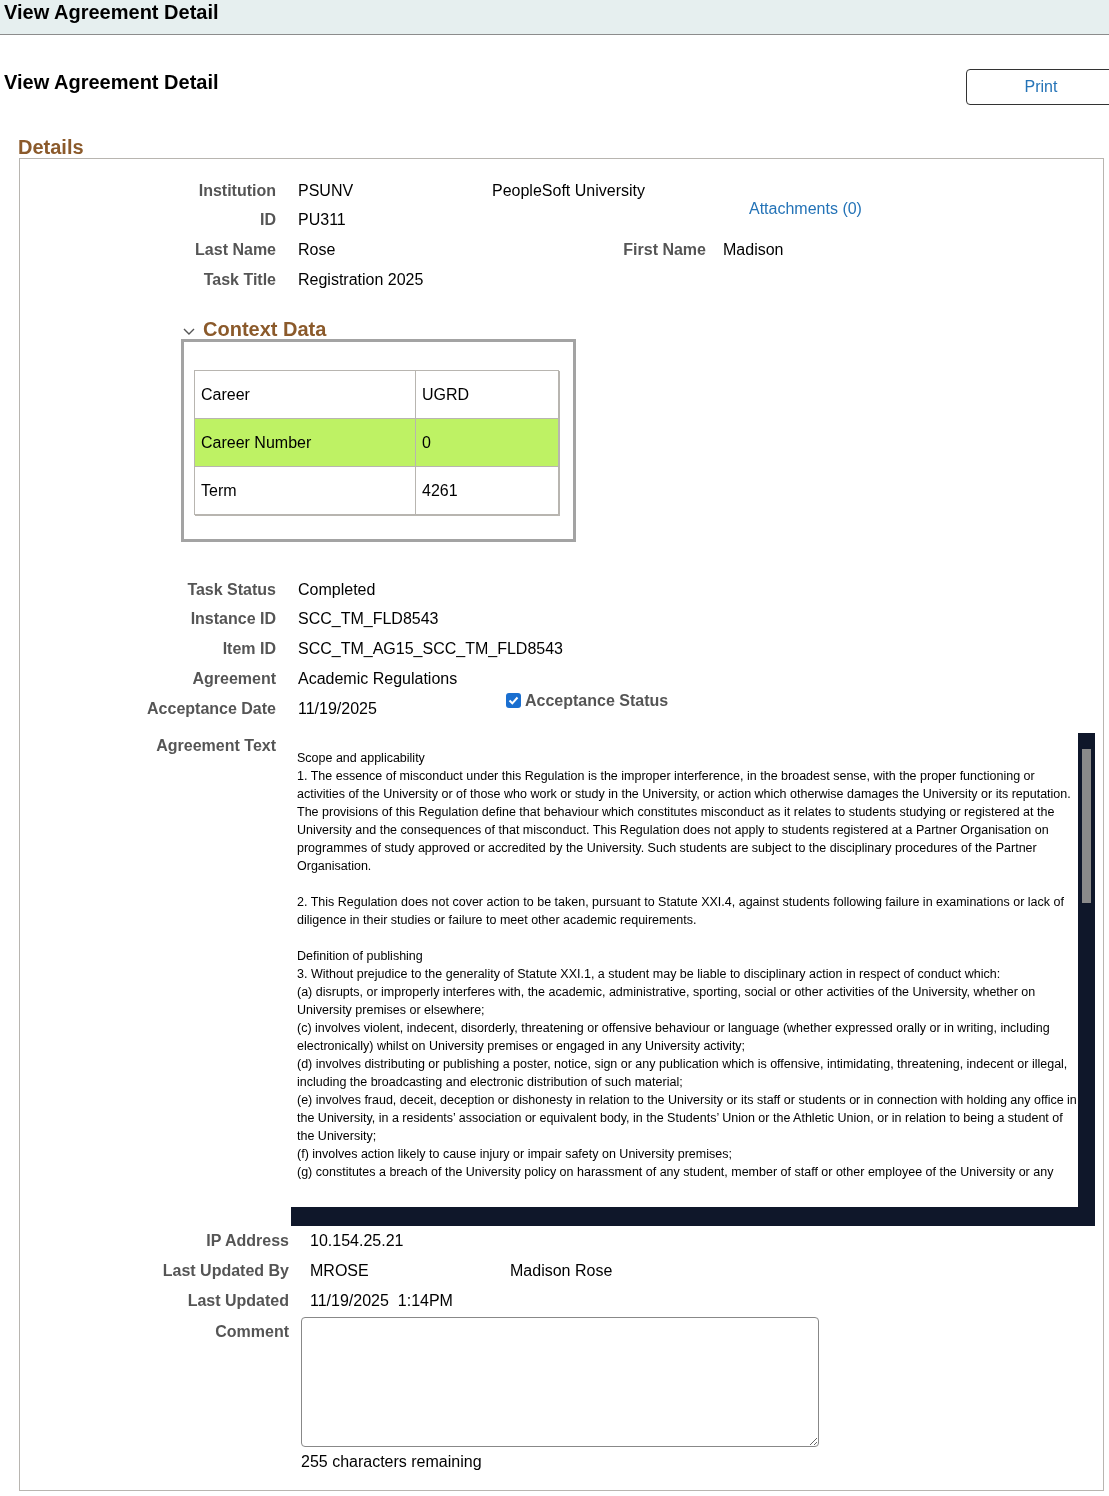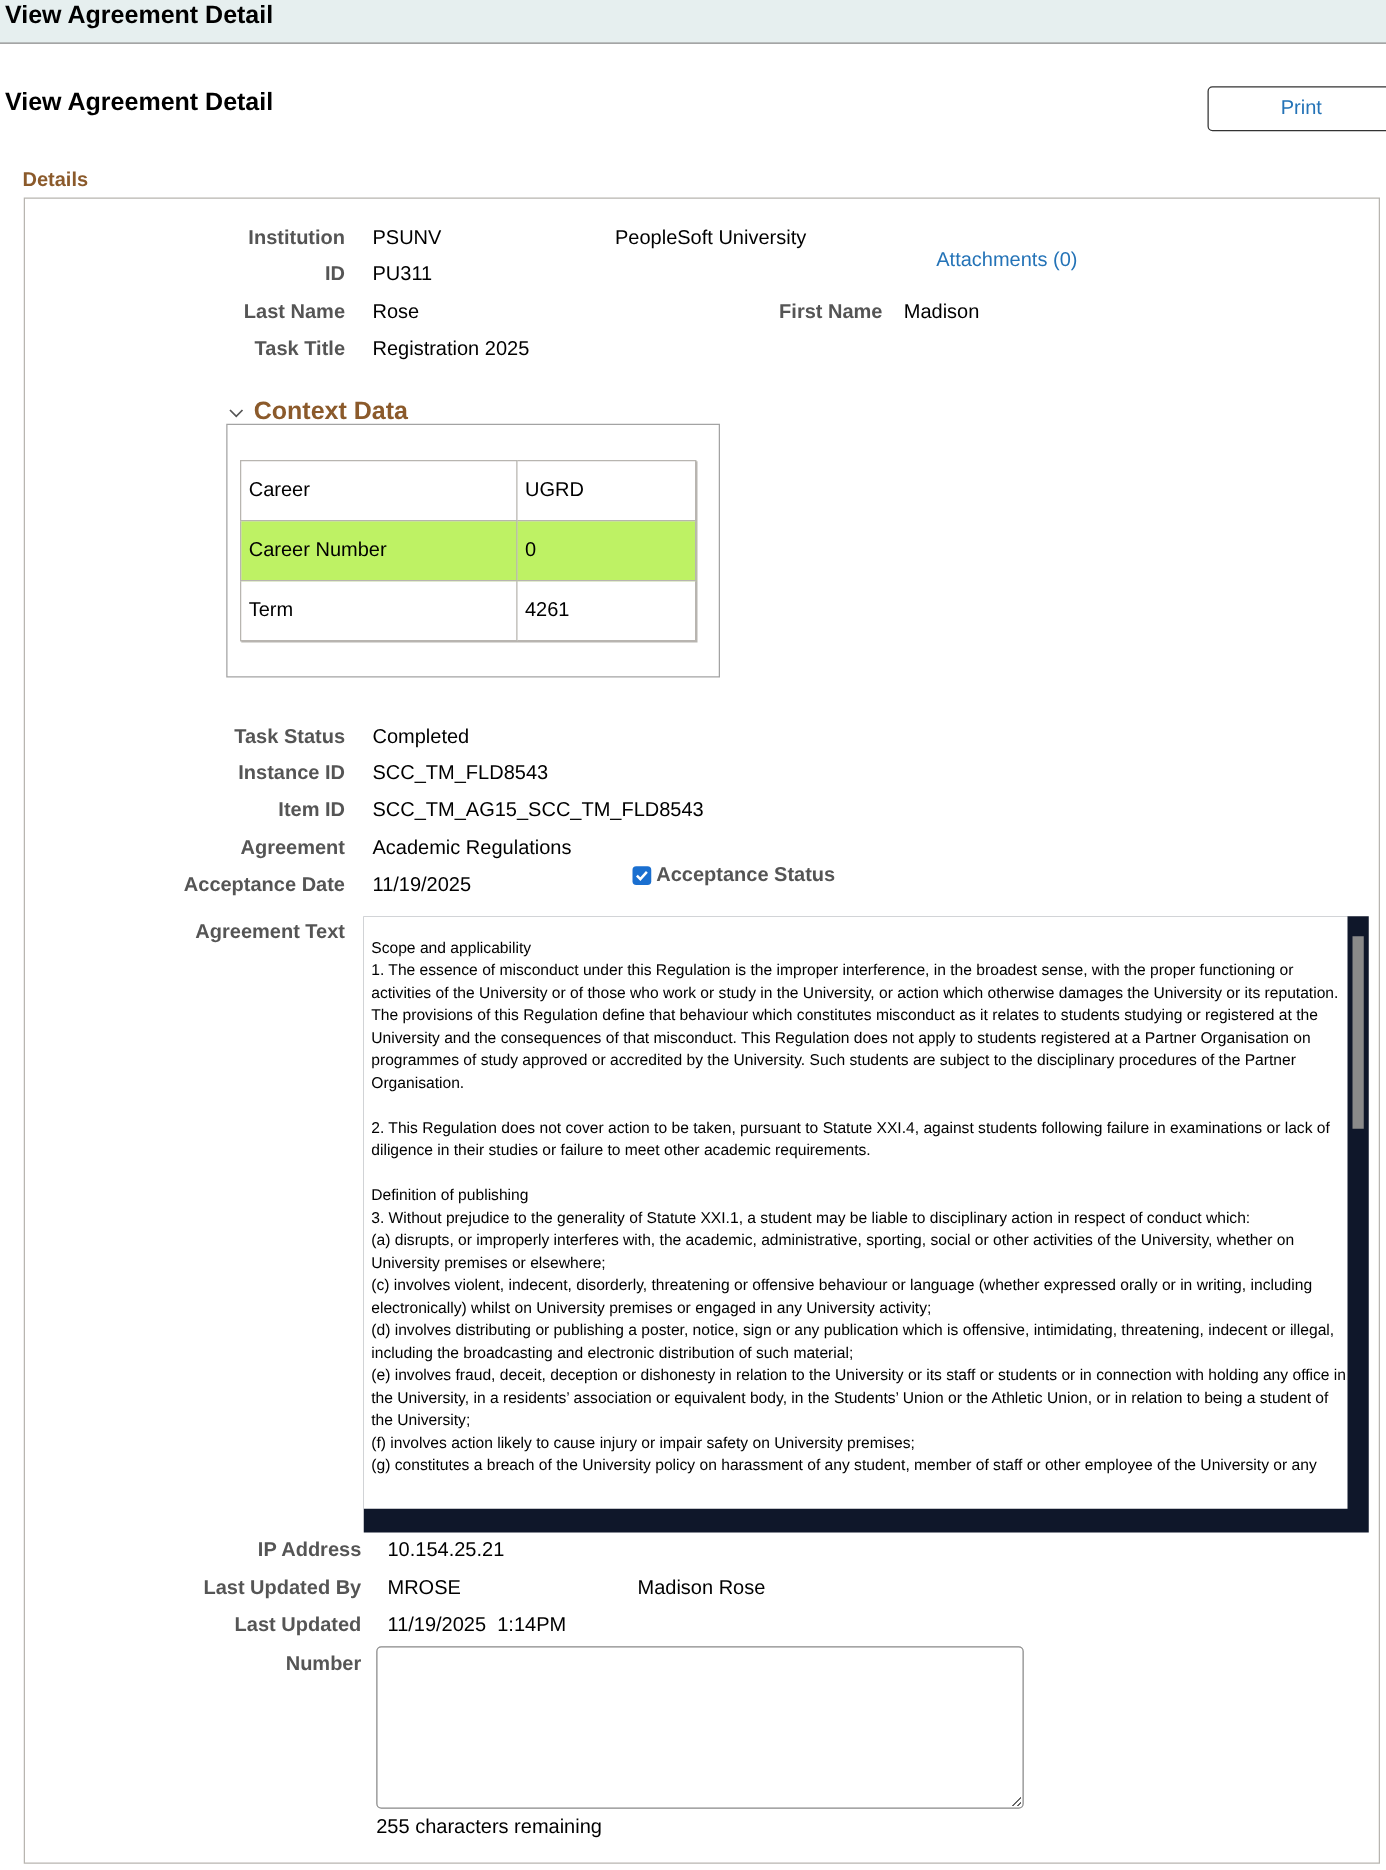--- a/index.html
+++ b/index.html
@@ -5,29 +5,29 @@
   html, body { margin:0; padding:0; background:#fff; }
   body { width:1109px; height:1496px; position:relative; overflow:hidden;
          font-family:"Liberation Sans", sans-serif; color:#000; }
   .titlebar { position:absolute; left:0; top:0; width:1109px; height:35px; background:#e6efef;
               border-bottom:1px solid #8c8c8c; box-sizing:border-box; }
   .titlebar span { position:absolute; left:4px; top:1px; font-size:20px; font-weight:bold; color:#000; }
   .page-title { position:absolute; left:4px; top:71px; font-size:20px; font-weight:bold; }
   .print-btn { position:absolute; left:966px; top:69px; width:150px; height:36px; box-sizing:border-box;
                border:1px solid #333; border-radius:4px; background:#fff; color:#2473b7; font-size:16px;
                font-family:"Liberation Sans", sans-serif; text-align:center; line-height:34px; cursor:pointer; padding:0; }
-  .group-label { position:absolute; left:18px; top:136px; font-size:16px; font-weight:bold; color:#8b5a2b; }
+  .group-label { position:absolute; left:18px; top:136px; font-size:20px; font-weight:bold; color:#8b5a2b; }
   .group-box { position:absolute; left:19px; top:158px; width:1085px; height:1333px; box-sizing:border-box;
                border:1px solid #b8b5b0; border-top:1px solid #b8b5b0; }
   .lbl { position:absolute; font-size:16px; font-weight:bold; color:#555; text-align:right; white-space:nowrap; }
   .val { position:absolute; font-size:16px; color:#000; white-space:nowrap; }
   .link { position:absolute; font-size:16px; color:#2473b7; white-space:nowrap; cursor:pointer; }
   .ctx-header { position:absolute; left:183px; top:318px; font-size:20px; font-weight:bold; color:#8b5a2b; cursor:pointer; }
   .ctx-header .chev { display:inline-block; width:14px; color:#555; font-weight:normal; font-size:13px; margin-right:6px; }
-  .ctx-box { position:absolute; left:181px; top:339px; width:395px; height:203px; box-sizing:border-box; border:1px solid #a3a3a3; }
+  .ctx-box { position:absolute; left:181px; top:339px; width:395px; height:203px; box-sizing:border-box; border:3px solid #a3a3a3; }
   table.ctx { position:absolute; left:10px; top:28px; border-collapse:collapse; width:365px;
               box-shadow:1px 1px 0 #b8b5b0; }
   table.ctx td { border:1px solid #b8b5b0; height:48px; font-size:16px; padding:0 6px; box-sizing:border-box; }
   table.ctx td.c1 { width:221px; }
   table.ctx tr.alt td { background:#bef264; }
   .chk { position:absolute; left:506px; top:693px; width:15px; height:15px; background:#1a6fd0; border-radius:3px; }
   .chk svg { position:absolute; left:2px; top:2px; }
   .agr-wrap { position:absolute; left:291px; top:733px; width:804px; height:493px; background:#0f172a; }
   .agr-text { position:absolute; left:0; top:0; width:787px; height:474px; background:#fff; overflow:hidden;
               font-size:12.5px; line-height:18px; padding:16px 0 0 6px; box-sizing:border-box; }
@@ -138,15 +138,15 @@
 <div class="lbl" style="right:820px; top:1232px;text-align:right;">IP Address</div>
 <div class="val" style="left:310px; top:1232px;">10.154.25.21</div>
 
 <div class="lbl" style="right:820px; top:1262px;">Last Updated By</div>
 <div class="val" style="left:310px; top:1262px;">MROSE</div>
 <div class="val" style="left:510px; top:1262px;">Madison Rose</div>
 
 <div class="lbl" style="right:820px; top:1292px;">Last Updated</div>
 <div class="val" style="left:310px; top:1292px; white-space:pre;">11/19/2025  1:14PM</div>
 
-<div class="lbl" style="right:820px; top:1323px;">Number</div>
+<div class="lbl" style="right:820px; top:1323px;">Comment</div>
 <textarea class="comment" style=""></textarea>
 <div class="chars">255 characters remaining</div>
 
 </body></html>

